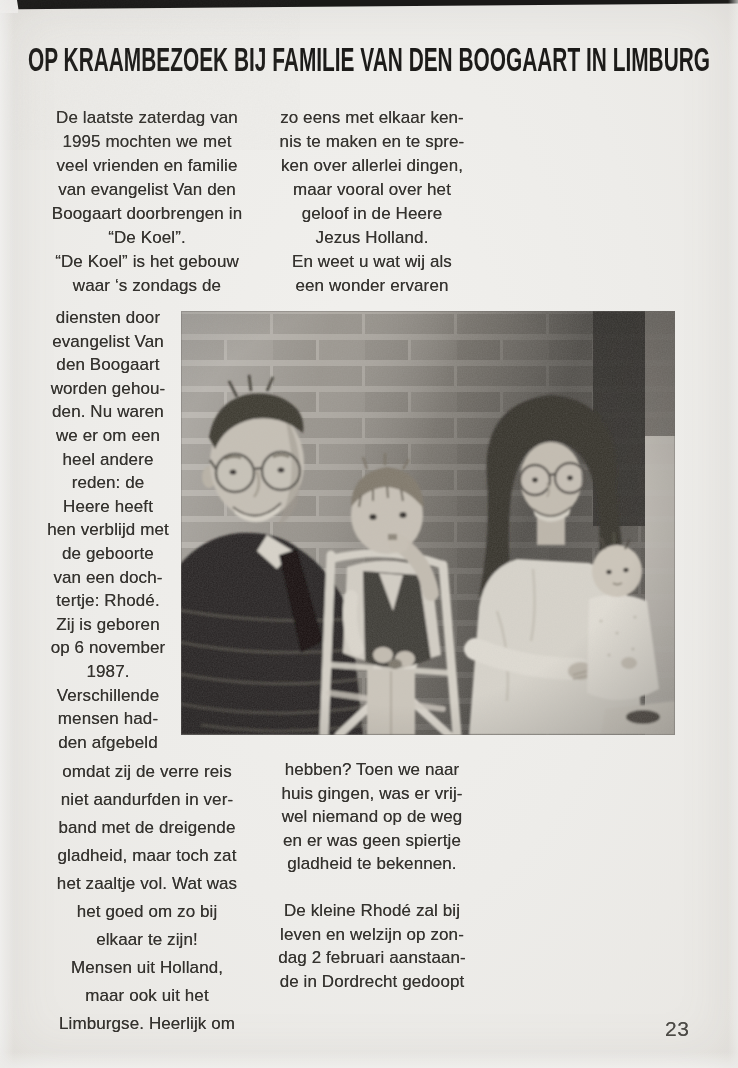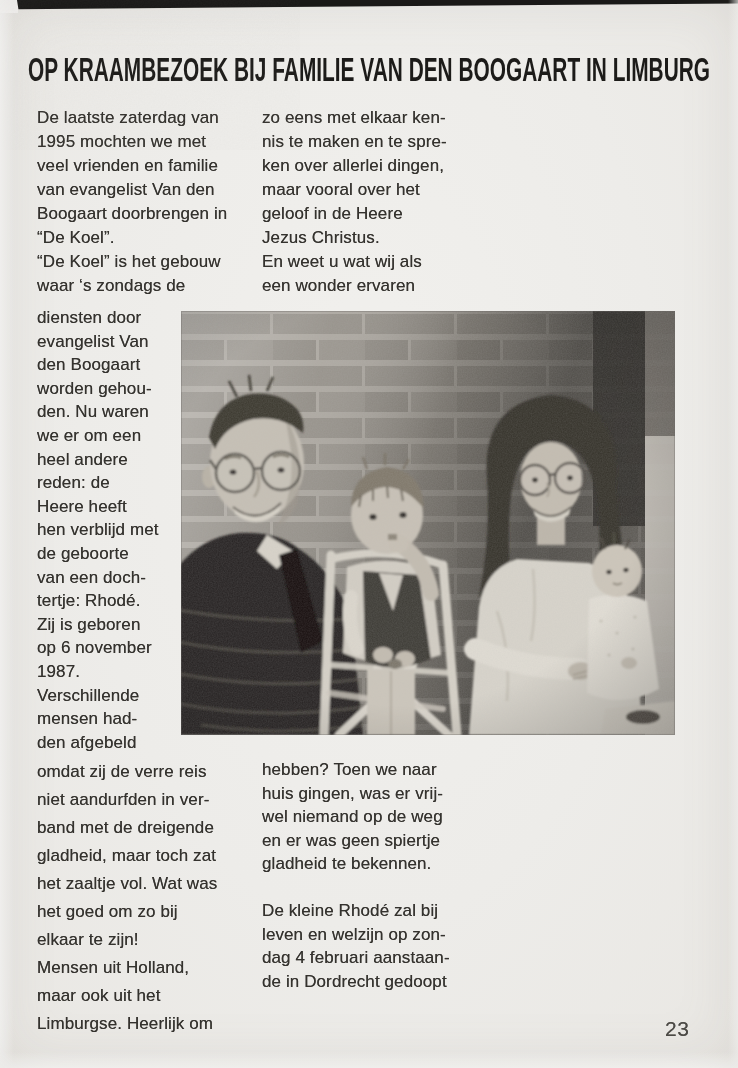--- a/index.html
+++ b/index.html
@@ -26,30 +26,31 @@
     background:linear-gradient(90deg,rgba(251,251,250,.85),rgba(251,251,250,0));}
   .edge-right{position:absolute;top:0;right:0;width:10px;height:1068px;
     background:linear-gradient(270deg,rgba(249,249,247,.7),rgba(249,249,247,0));}
   .edge-bottom{position:absolute;bottom:0;left:0;width:738px;height:16px;
     background:linear-gradient(0deg,rgba(250,250,248,.9),rgba(250,250,248,0));}
   .vignette{position:absolute;inset:0;pointer-events:none;
     box-shadow:inset 0 0 60px rgba(120,114,104,.14);}
   .paper-grain{position:absolute;inset:0;opacity:.06;pointer-events:none;}
 
   
-  .title-wrap{position:absolute;left:28px;top:50px;width:682px;height:42px;}
+  .title-wrap{position:absolute;left:28px;top:40px;width:682px;height:42px;}
   .title-wrap text{font-family:"Liberation Sans","DejaVu Sans",sans-serif;}
 
   
   .tb{
     position:absolute;
     font-size:17px;line-height:24px;
     white-space:pre;
     letter-spacing:.1px;
     text-shadow:0 0 .6px rgba(52,50,46,.75);
+    text-align:center;
   }
   .c1t{left:37px;top:106px;width:220px;}
   .c2t{left:262px;top:106px;width:220px;}
   .c3t{left:484px;top:106px;width:224px;}
   .c1n{left:37px;top:306px;width:142px;line-height:23.6px;}
   .c1b{left:37px;top:758px;width:220px;line-height:28px;}
   .c2b{left:262px;top:758px;width:220px;line-height:23.5px;}
   .c3b{left:484px;top:758px;width:224px;line-height:23.5px;}
 
   
@@ -85,21 +86,21 @@
 van evangelist Van den
 Boogaart doorbrengen in
 “De Koel”.
 “De Koel” is het gebouw
 waar ‘s zondags de</div>
   <div class="tb c2t">zo eens met elkaar ken-
 nis te maken en te spre-
 ken over allerlei dingen,
 maar vooral over het
 geloof in de Heere
-Jezus Christus.
+Jezus Holland.
 En weet u wat wij als
 een wonder ervaren</div>
   <div class="tb c1n">diensten door
 evangelist Van
 den Boogaart
 worden gehou-
 den. Nu waren
 we er om een
 heel andere
 reden: de
@@ -125,21 +126,21 @@
 maar ook uit het
 Limburgse. Heerlijk om</div>
   <div class="tb c2b">hebben? Toen we naar
 huis gingen, was er vrij-
 wel niemand op de weg
 en er was geen spiertje
 gladheid te bekennen.
 
 De kleine Rhodé zal bij
 leven en welzijn op zon-
-dag 4 februari aanstaan-
+dag 2 februari aanstaan-
 de in Dordrecht gedoopt</div>
 
   <div class="photo" role="img" aria-label="Zwart-wit foto: vader met bril, peuter in kinderstoel en moeder met bril met baby op schoot, voor een bakstenen muur">
     <svg viewBox="0 0 494 424" preserveAspectRatio="none">
       <defs>
         <pattern id="bricks" width="92" height="52" patternUnits="userSpaceOnUse">
           <rect width="92" height="52" fill="#a7a29a"></rect>
           <rect x="0" y="3" width="89" height="20" fill="#8f8a82"></rect>
           <rect x="-46" y="29" width="89" height="20" fill="#8a857d"></rect>
           <rect x="46" y="29" width="89" height="20" fill="#938e86"></rect>

